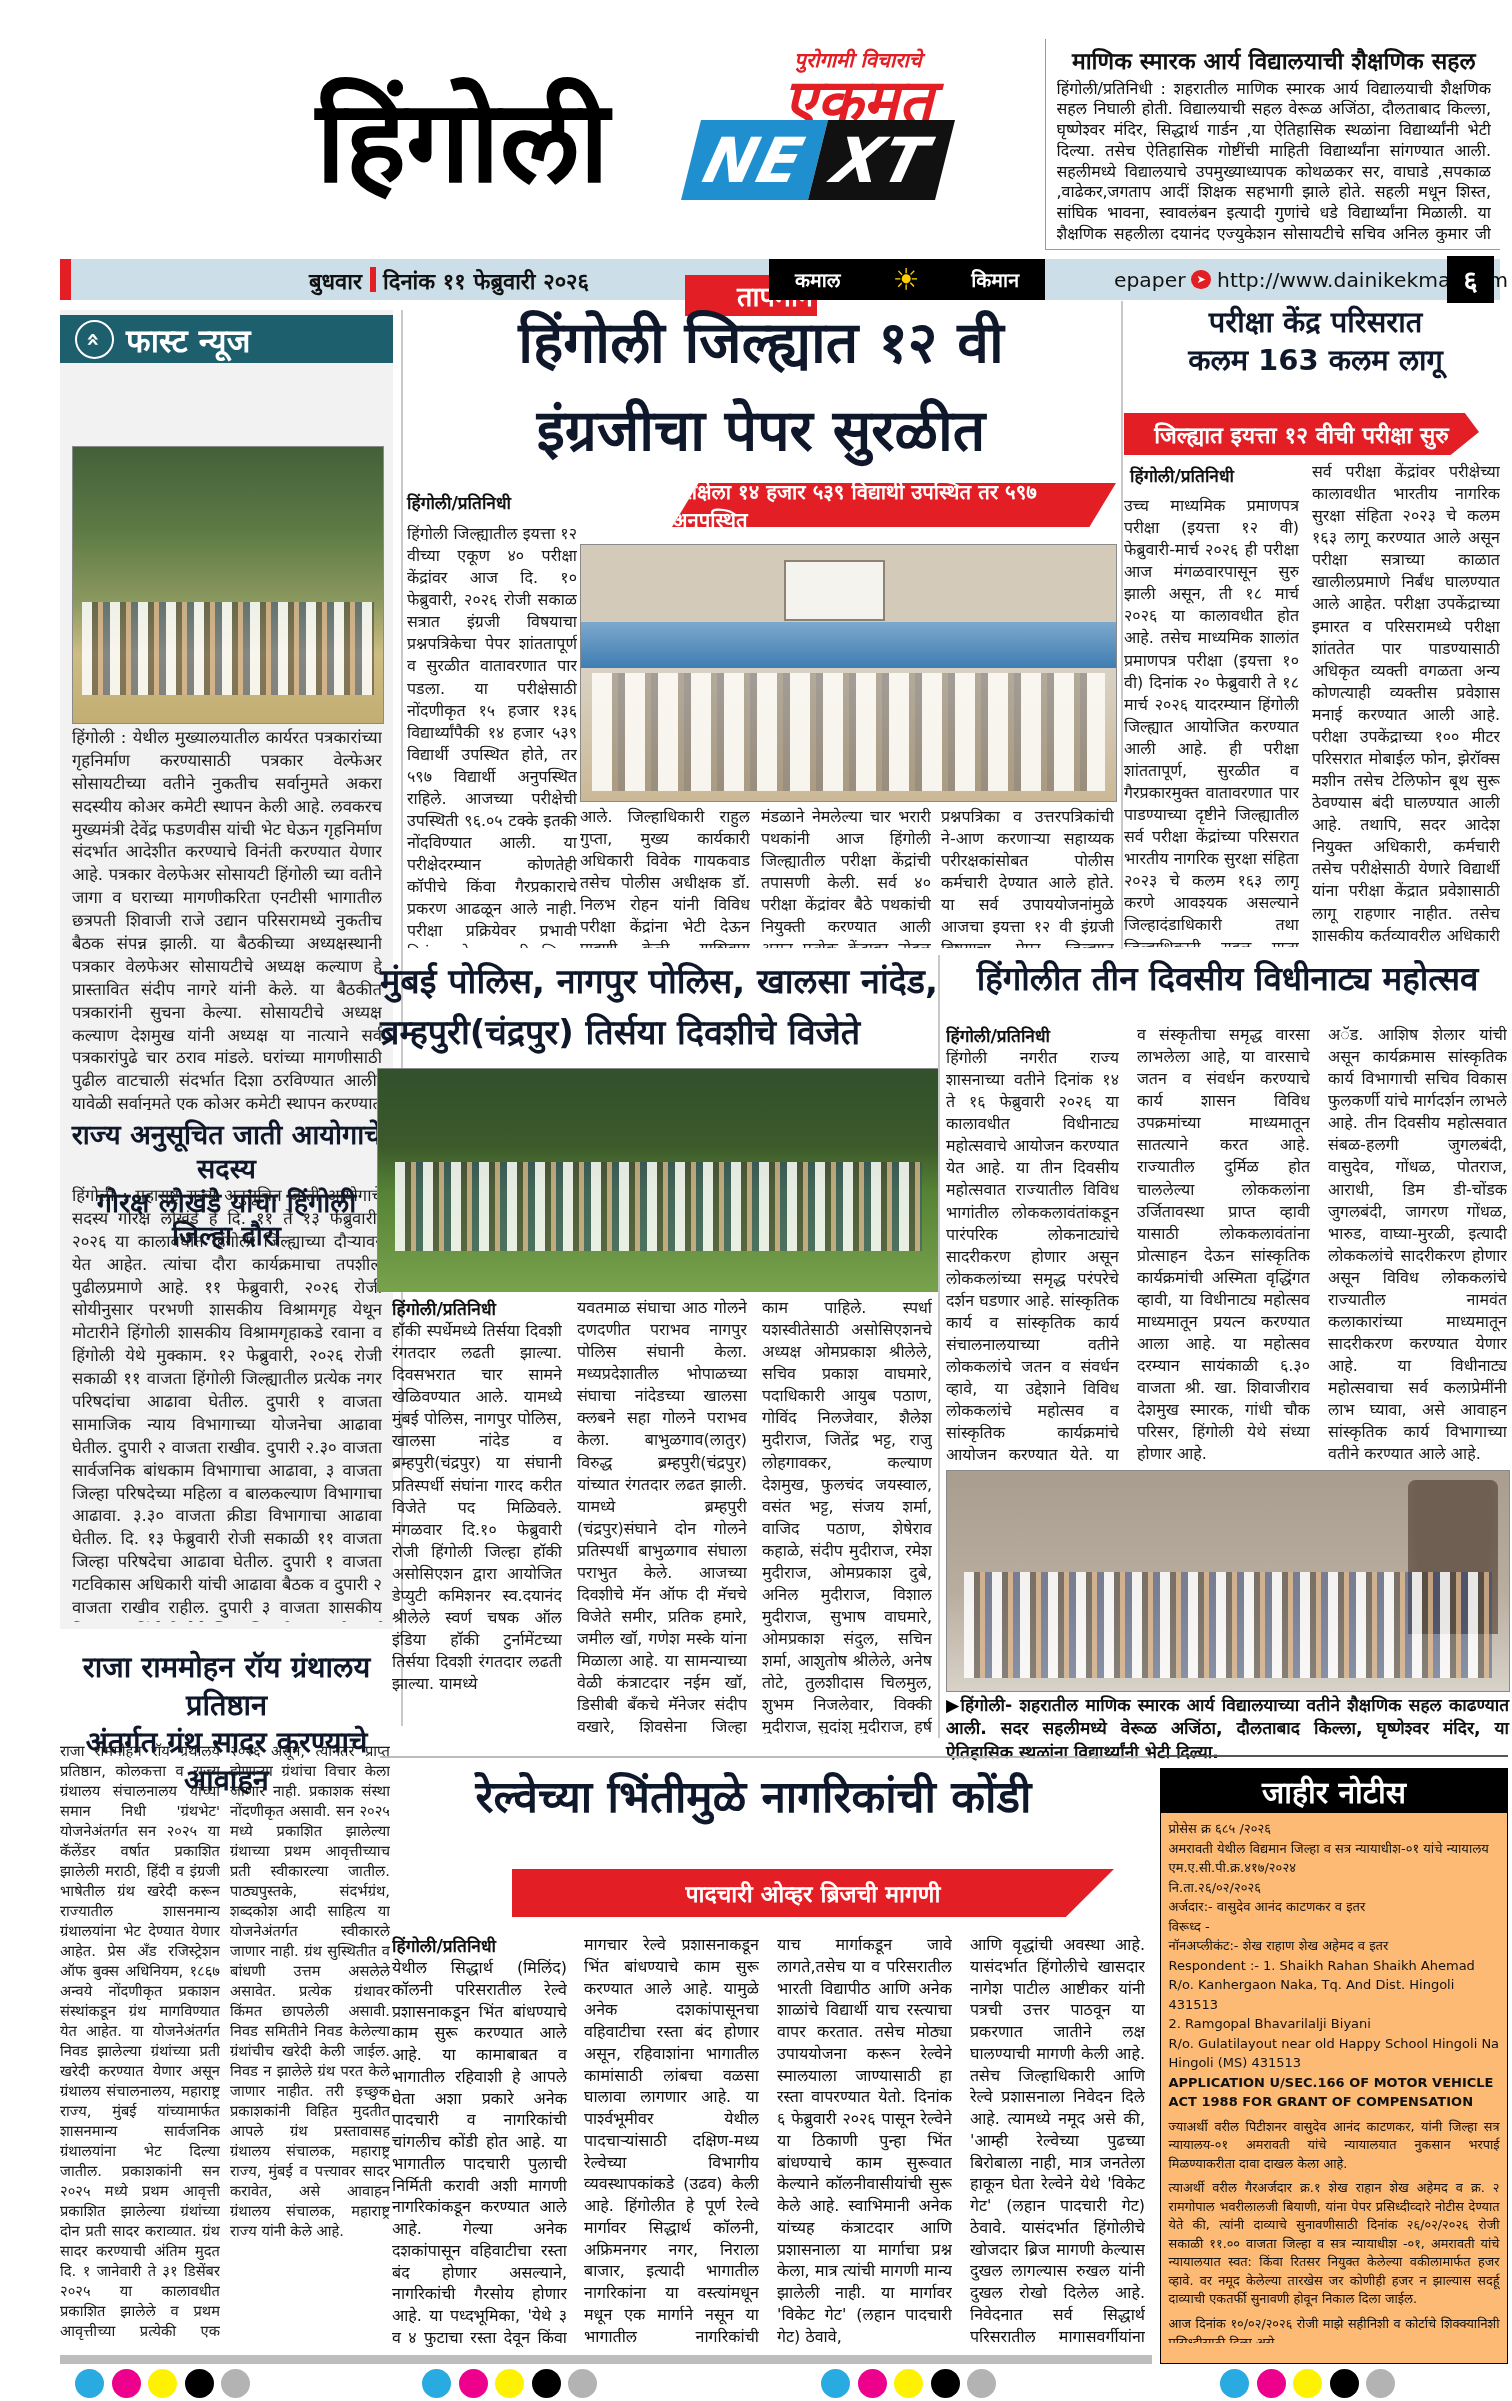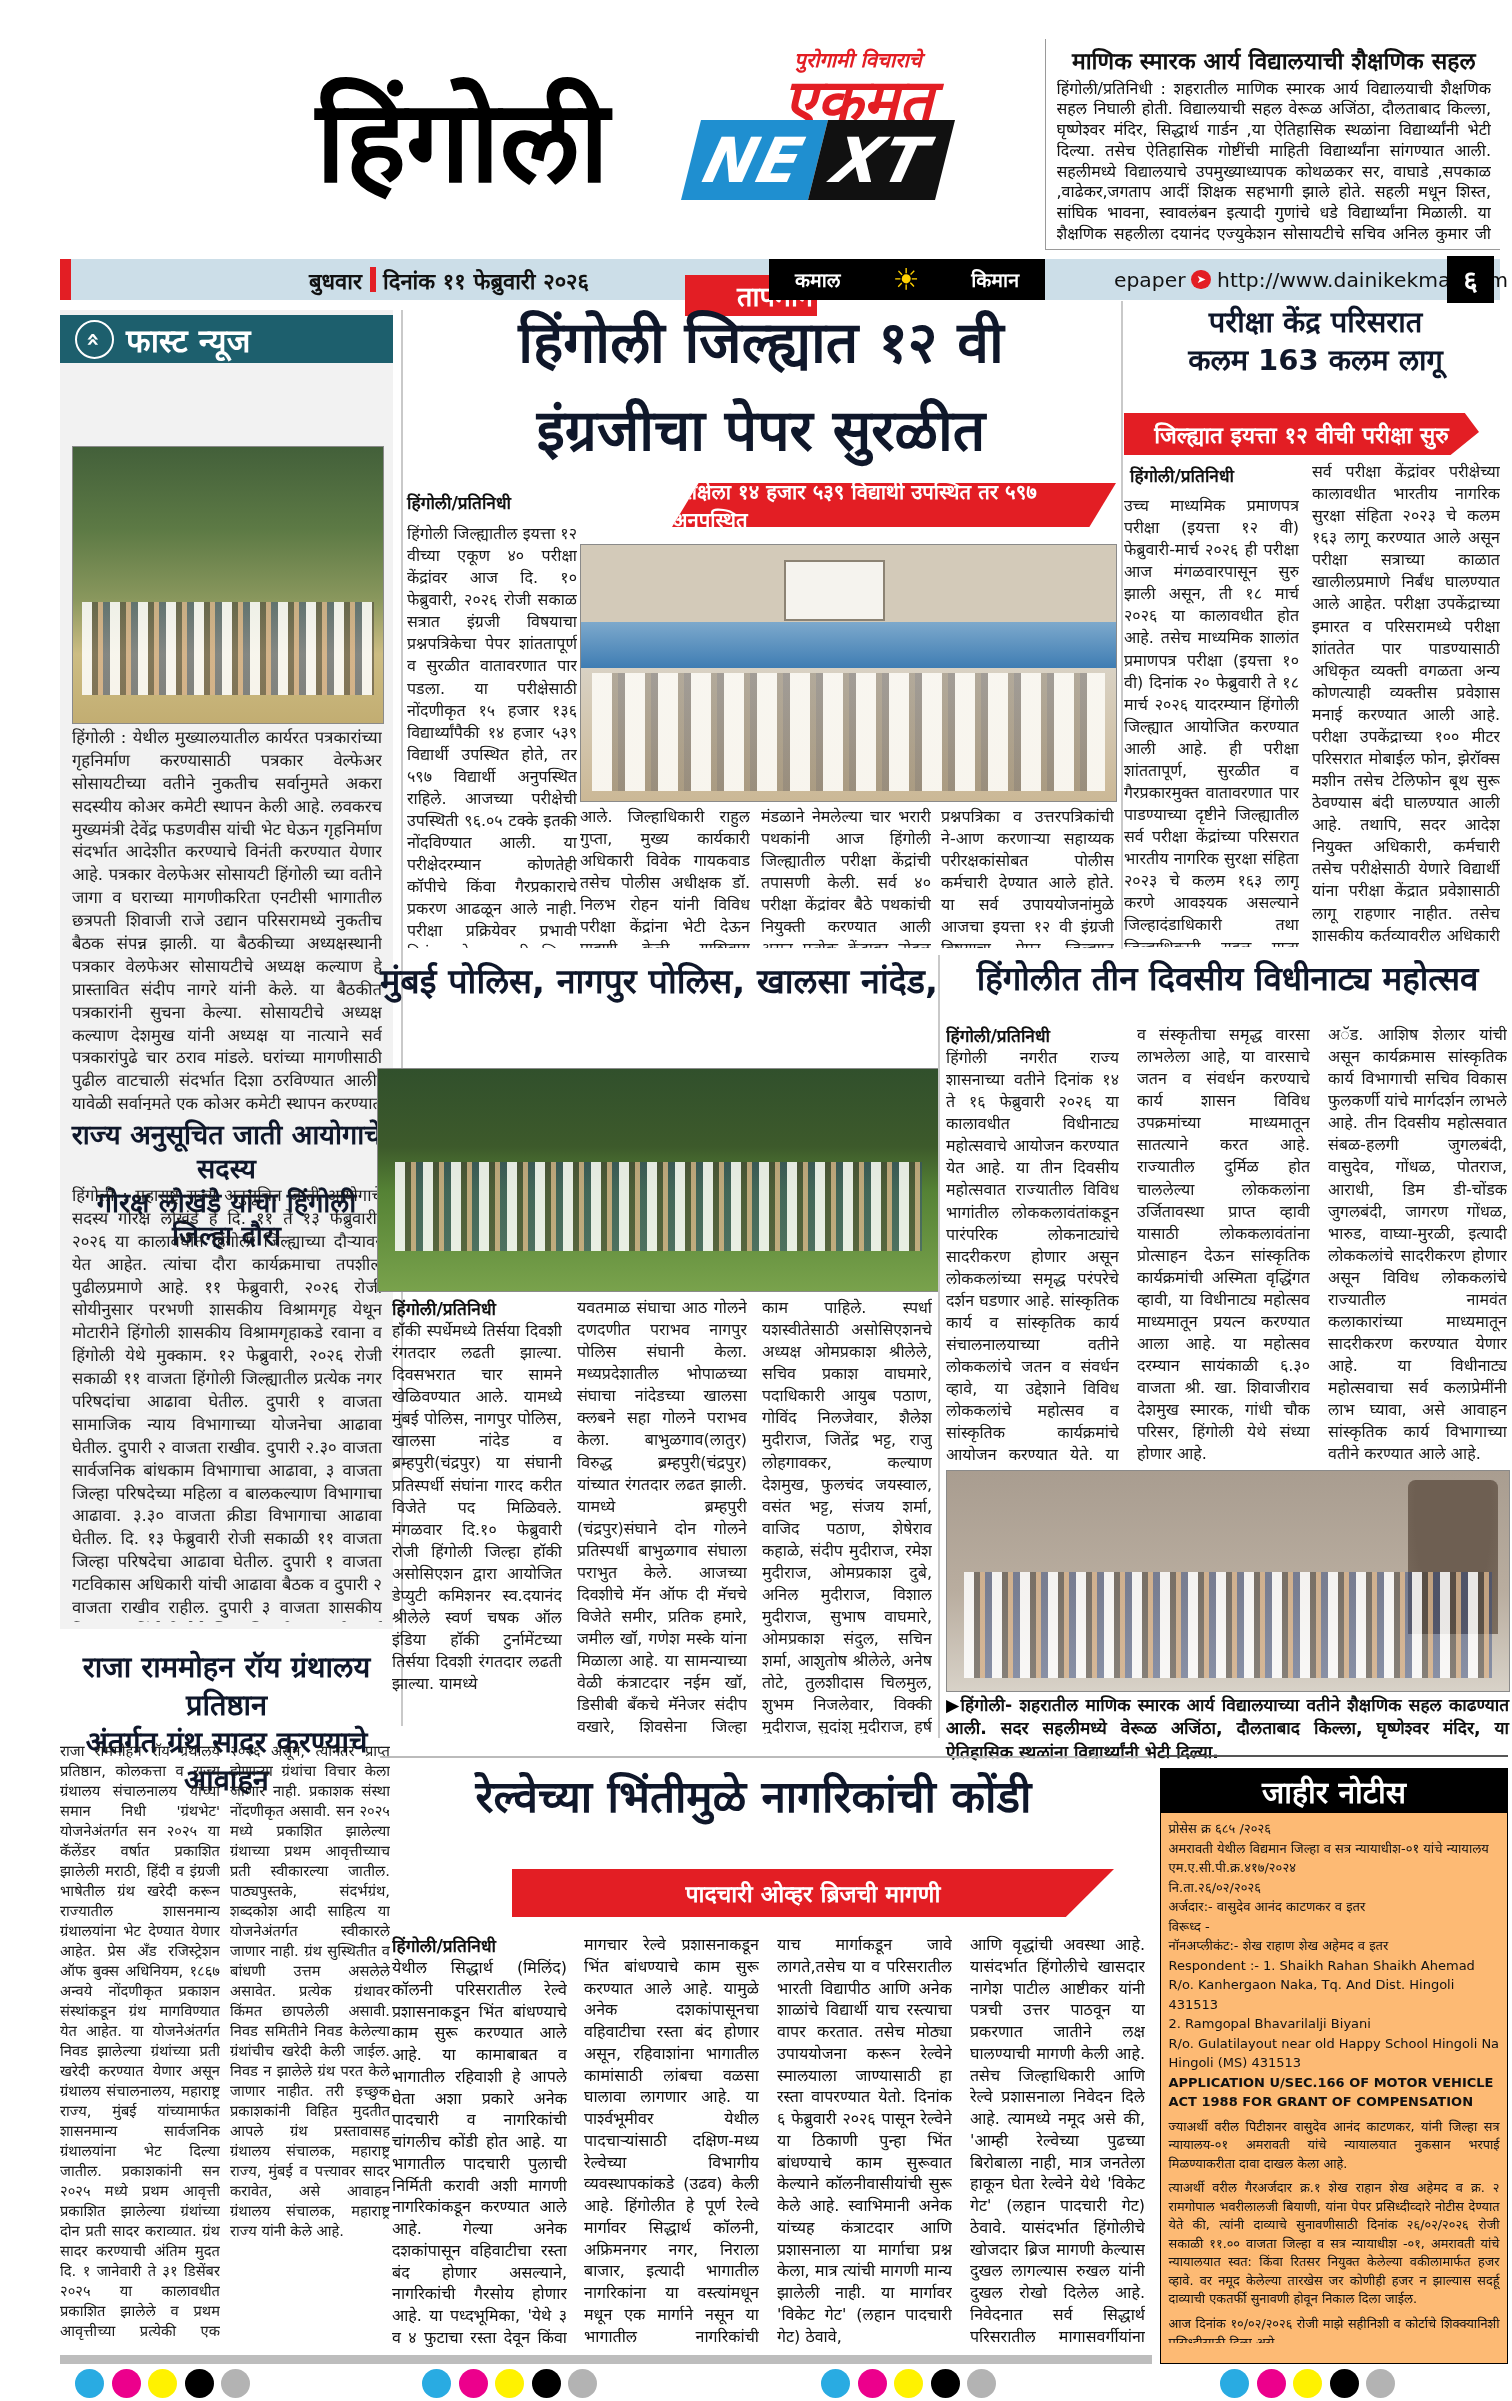--- a/index.html
+++ b/index.html
@@ -150,20 +150,21 @@
   <div class="abs red-banner" style="left:1124px;top:413px;width:355px;height:42px;font-size:22.6px;clip-path:polygon(0 0,96% 0,100% 45%,92% 100%,0 100%);">
     <span>जिल्ह्यात इयत्ता १२ वीची परीक्षा सुरु</span>
   </div>
 
   <div class="abs byline" style="left:1130px;top:464px;">हिंगोली/प्रतिनिधी</div>
   <div class="abs just clip body-txt" style="left:1124px;top:495px;width:175px;height:452px;">उच्च माध्यमिक प्रमाणपत्र परीक्षा (इयत्ता १२ वी) फेब्रुवारी-मार्च २०२६ ही परीक्षा आज मंगळवारपासून सुरु झाली असून, ती १८ मार्च २०२६ या कालावधीत होत आहे. तसेच माध्यमिक शालांत प्रमाणपत्र परीक्षा (इयत्ता १० वी) दिनांक २० फेब्रुवारी ते १८ मार्च २०२६ यादरम्यान हिंगोली जिल्ह्यात आयोजित करण्यात आली आहे. ही परीक्षा शांततापूर्ण, सुरळीत व गैरप्रकारमुक्त वातावरणात पार पाडण्याच्या दृष्टीने जिल्ह्यातील सर्व परीक्षा केंद्रांच्या परिसरात भारतीय नागरिक सुरक्षा संहिता २०२३ चे कलम १६३ लागू करणे आवश्यक असल्याने जिल्हादंडाधिकारी तथा जिल्हाधिकारी राहुल गुप्ता यांनी या संदर्भात आदेश निर्गमित केले आहेत. शिक्षणाधिकारी (माध्यमिक), जिल्हा परिषद हिंगोली यांच्या विनंतीनुसार हा आदेश पारित करण्यात आला आहे. जिल्ह्यातील इयत्ता १० वी व १२ वीच्या</div>
   <div class="abs just clip body-txt" style="left:1312px;top:461px;width:188px;height:486px;">सर्व परीक्षा केंद्रांवर परीक्षेच्या कालावधीत भारतीय नागरिक सुरक्षा संहिता २०२३ चे कलम १६३ लागू करण्यात आले असून परीक्षा सत्राच्या काळात खालीलप्रमाणे निर्बंध घालण्यात आले आहेत. परीक्षा उपकेंद्राच्या इमारत व परिसरामध्ये परीक्षा शांततेत पार पाडण्यासाठी अधिकृत व्यक्ती वगळता अन्य कोणत्याही व्यक्तीस प्रवेशास मनाई करण्यात आली आहे. परीक्षा उपकेंद्राच्या १०० मीटर परिसरात मोबाईल फोन, झेरॉक्स मशीन तसेच टेलिफोन बूथ सुरू ठेवण्यास बंदी घालण्यात आली आहे. तथापि, सदर आदेश नियुक्त अधिकारी, कर्मचारी तसेच परीक्षेसाठी येणारे विद्यार्थी यांना परीक्षा केंद्रात प्रवेशासाठी लागू राहणार नाहीत. तसेच शासकीय कर्तव्यावरील अधिकारी व कर्मचारी आणि पोलीस अधीक्षक, हिंगोली यांनी बंदोबस्तासाठी नेमणूक केलेले पोलीस कर्मचारी यांना या आदेशातून वगळण्यात आले आहे.</div>
 
   <div class="abs headline" style="left:380px;top:956px;width:561px;font-size:34px;line-height:1.5;">
     <div>मुंबई पोलिस, नागपुर पोलिस, खालसा नांदेड,</div>
+    <div>ब्रम्हपुरी(चंद्रपुर) तिर्सया दिवशीचे विजेते</div>
   </div>
 
   <div class="abs photo" style="left:377px;top:1068px;width:561px;height:222px;
        background:linear-gradient(180deg,#31502c 0%,#3d5a2b 35%,#558235 55%,#79a24c 100%);">
     <div class="people-row" style="bottom:18%;height:40%;"></div>
   </div>
 
   <div class="abs clip" style="left:392px;top:1297px;width:170px;height:437px;">
     <div class="byline">हिंगोली/प्रतिनिधी</div>
     <div class="just body-txt">हॉकी स्पर्धेमध्ये तिर्सया दिवशी रंगतदार लढती झाल्या. दिवसभरात चार सामने खेळिवण्यात आले. यामध्ये मुंबई पोलिस, नागपुर पोलिस, खालसा नांदेड व ब्रम्हपुरी(चंद्रपुर) या संघानी प्रतिस्पर्धी संघांना गारद करीत विजेते पद मिळिवले. मंगळवार दि.१० फेब्रुवारी रोजी हिंगोली जिल्हा हॉकी असोसिएशन द्वारा आयोजित डेप्युटी कमिशनर स्व.दयानंद श्रीलेले स्वर्ण चषक ऑल इंडिया हॉकी टुर्नामेंटच्या तिर्सया दिवशी रंगतदार लढती झाल्या. यामध्ये</div>

